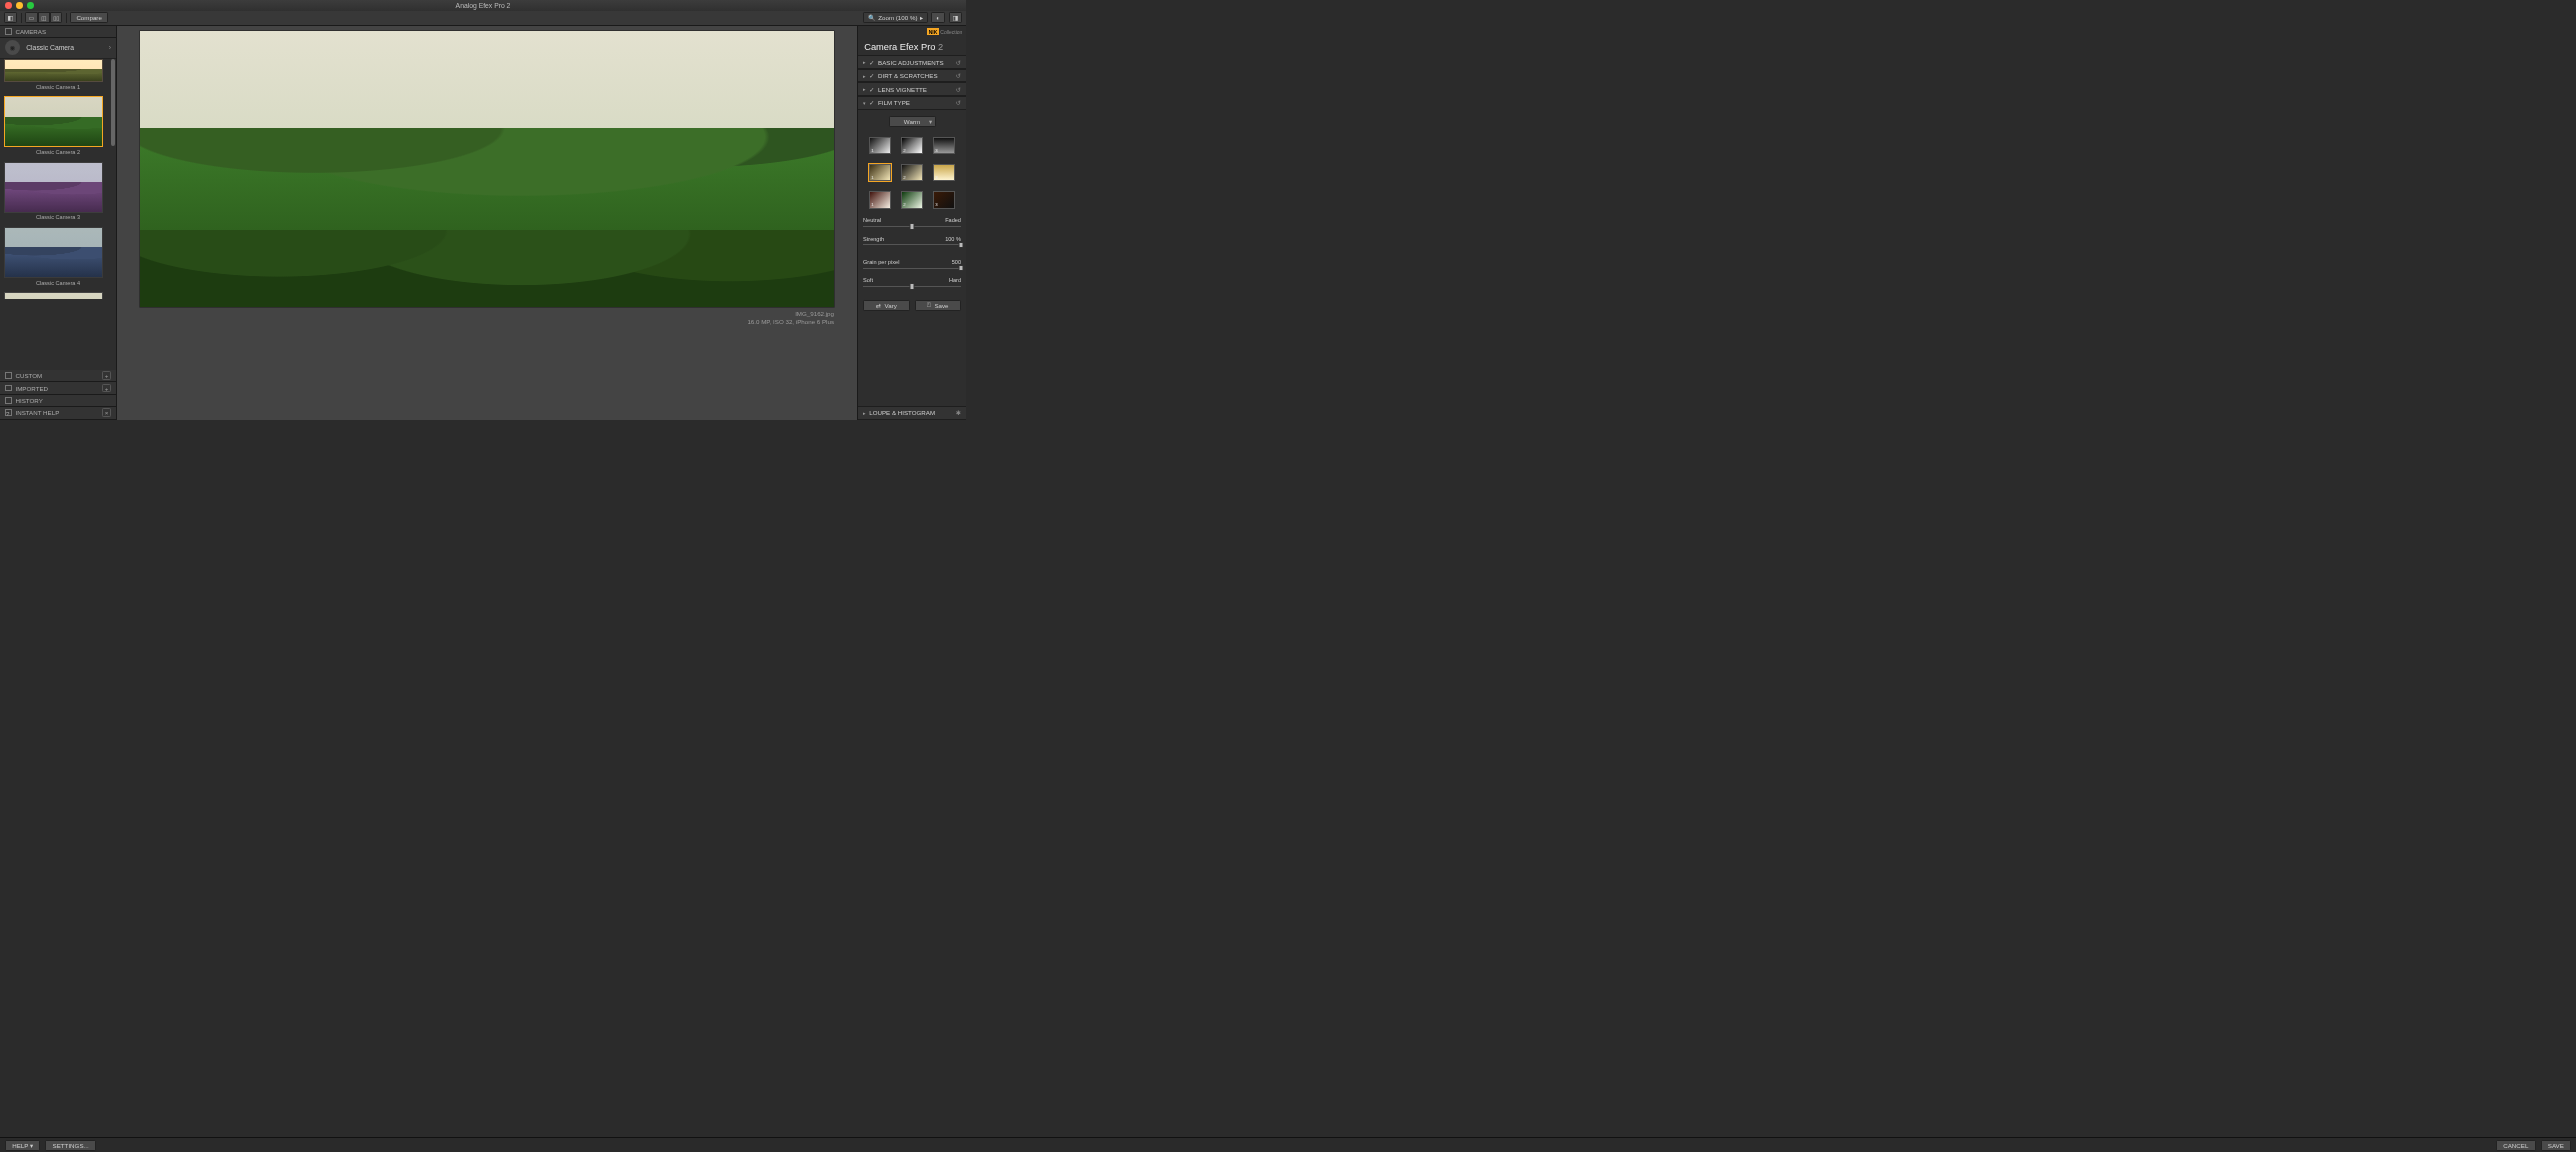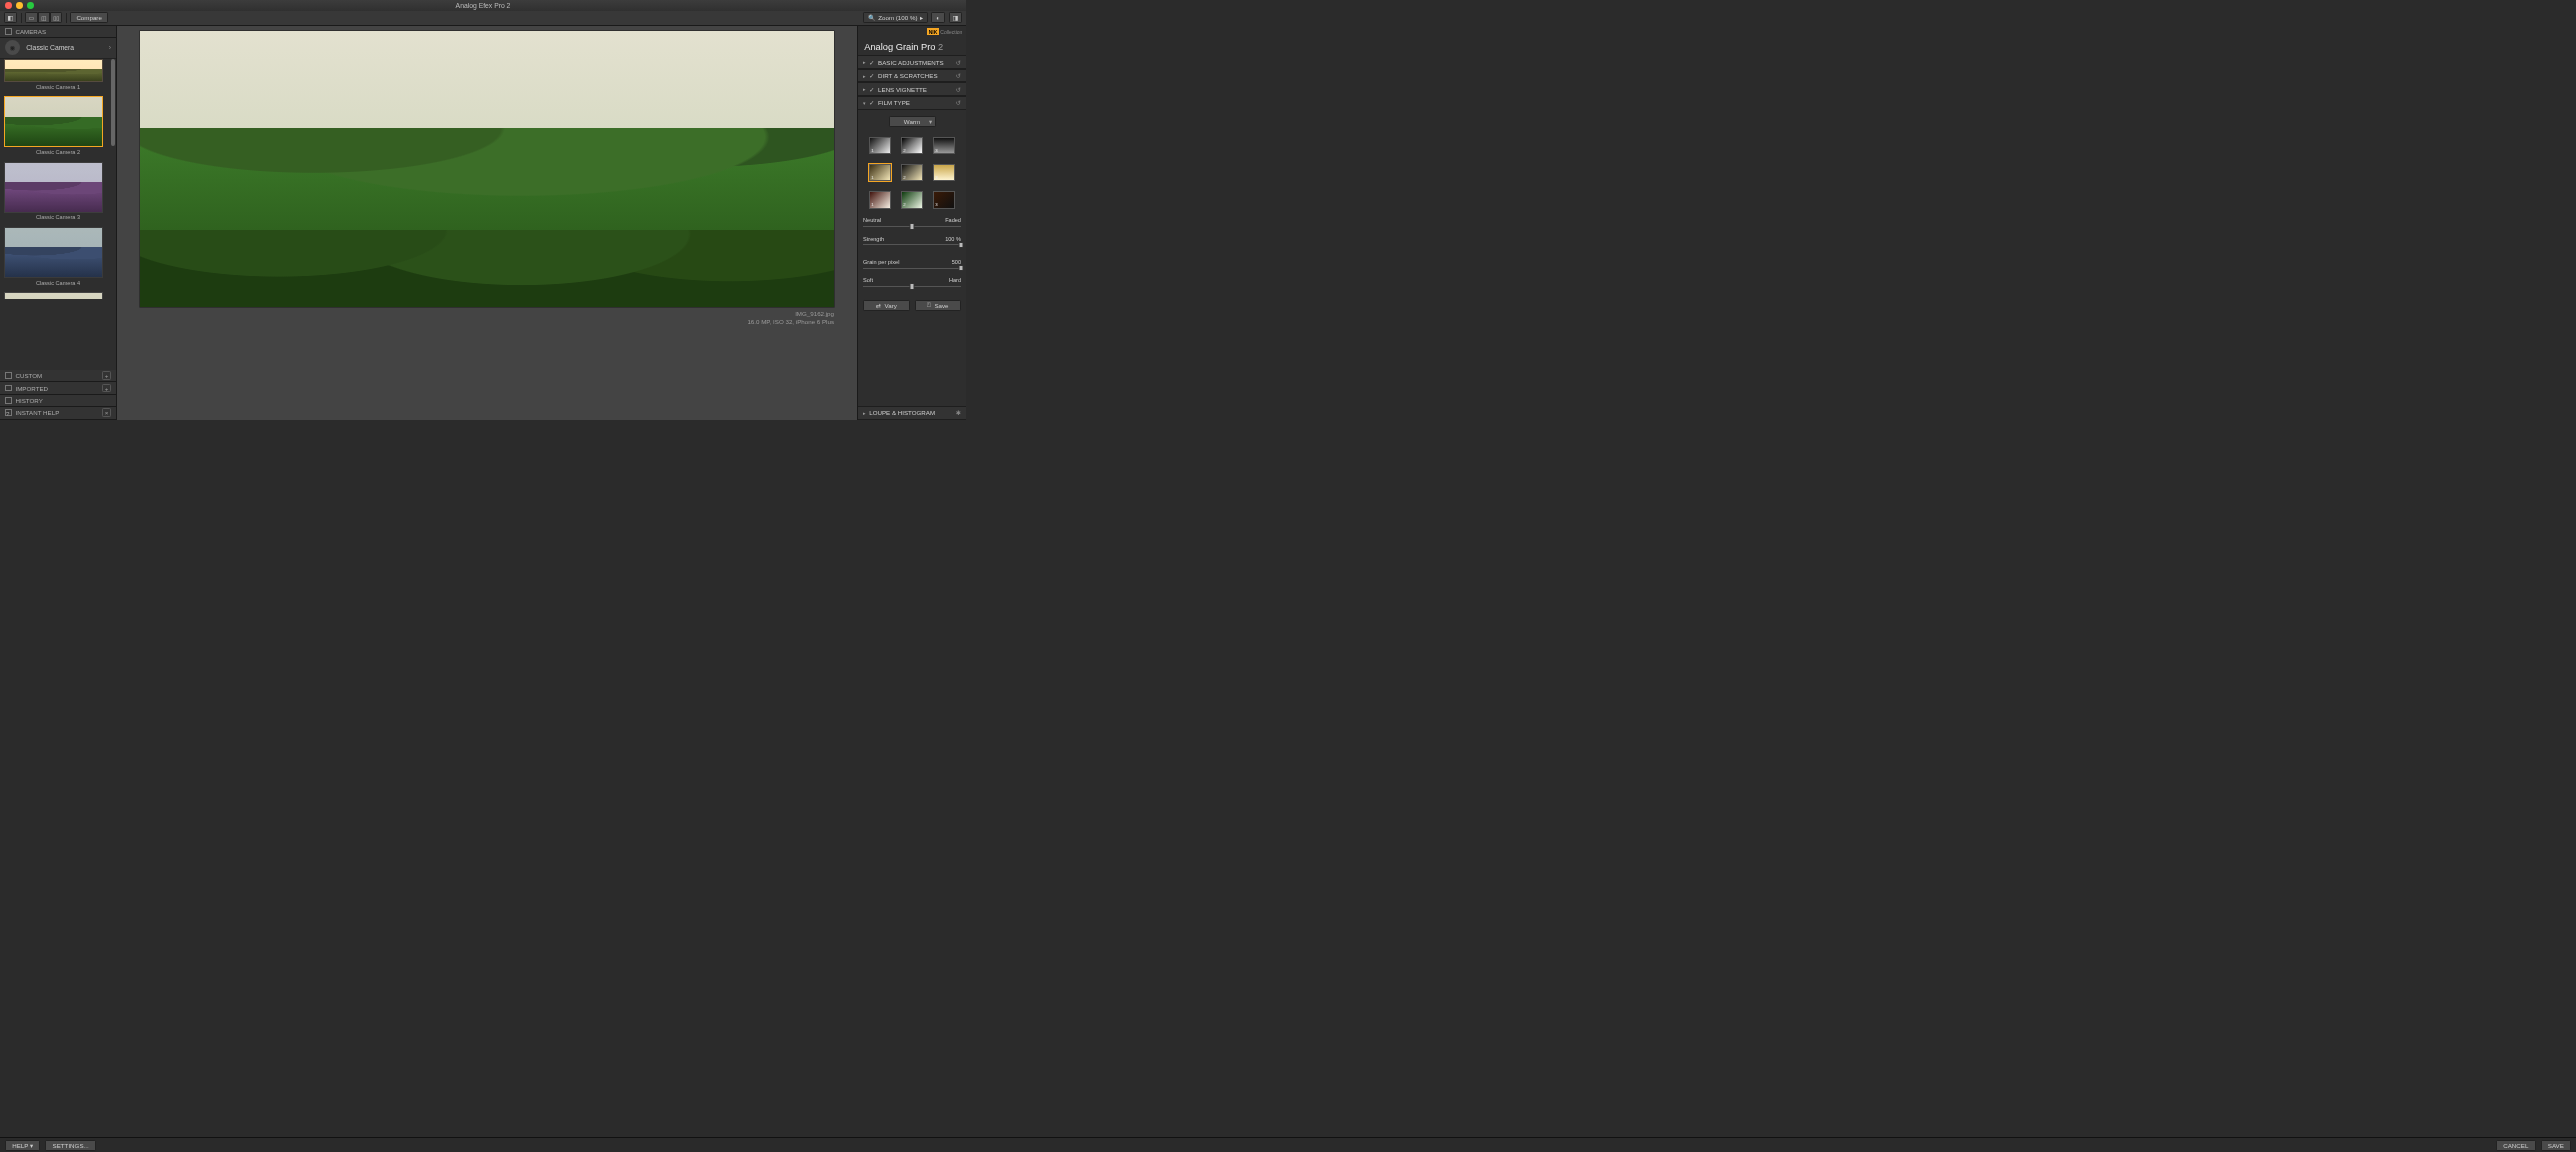--- a/index.html
+++ b/index.html
@@ -236,21 +236,21 @@
       <div>16.0 MP, ISO 32, iPhone 6 Plus</div>
     </div>
   </div>
 
   <div class="right">
     <div class="brand">
       <span class="nk">NIK</span>
       <span class="coll">Collection</span>
     </div>
     <div class="apptitle">
-      <span>Analog Grain Pro</span>
+      <span>Camera Efex Pro</span>
       <span class="two">2</span>
     </div>
 
     <div class="section">
       <span class="tri">▸</span>
       <span class="chk">✓</span>
       <span>BASIC ADJUSTMENTS</span>
       <span class="reset">↺</span>
     </div>
     <div class="section">

